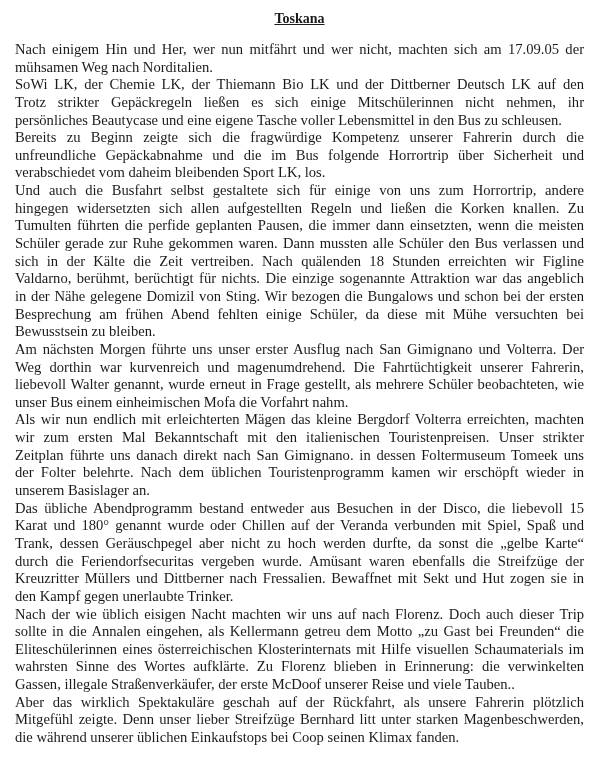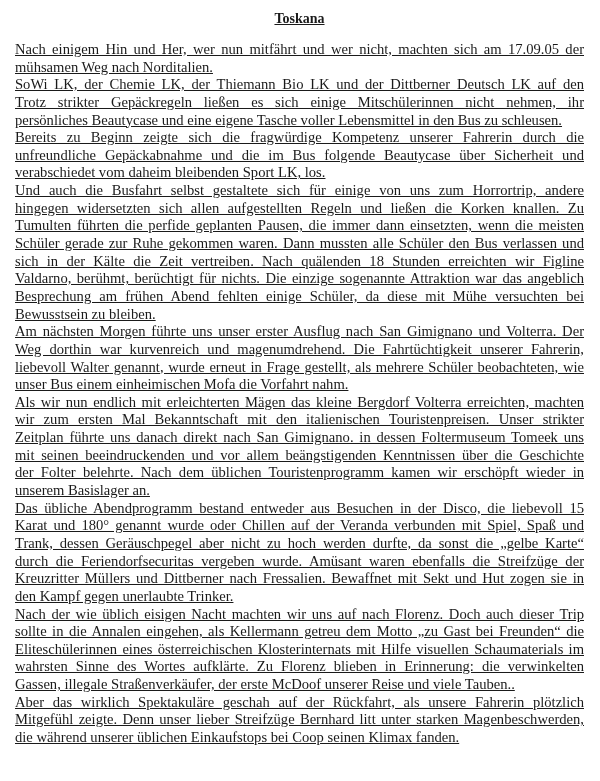--- a/index.html
+++ b/index.html
@@ -1,19 +1,19 @@
 <!DOCTYPE html>
 <html><head>
 <meta charset="utf-8">
 <style>
   html, body { margin:0; padding:0; background:#ffffff; }
   body { width:600px; height:781px; overflow:hidden; position:relative; }
   .page { position:absolute; left:15px; top:0; width:569px; color:#1a1a1a; font-family:"Liberation Serif","DejaVu Serif",serif; }
   .title { text-align:center; font-weight:bold; font-size:14px; text-decoration:underline; margin-top:9px; height:26px; line-height:20px; }
-  .para { font-size:14.6px; line-height:17.65px; text-align:justify; margin:0;text-decoration:underline; }
+  .para { font-size:14.6px; line-height:17.65px; text-align:justify; margin:0; }
   .line { display:block; text-align:justify; text-align-last:justify; white-space:nowrap; height:17.65px; }
   .line.last { text-align-last:left; }
   .body { margin-top:6px; }
 </style>
 </head>
 <body>
 
 <div class="page">
   <div class="title">Toskana</div>
   <div class="body" id="doc-body">
@@ -21,44 +21,44 @@
         <span class="line">Nach einigem Hin und Her, wer nun mitfährt und wer nicht, machten sich am 17.09.05 der</span>
         <span class="line last">mühsamen Weg nach Norditalien.</span>
         <span class="line">SoWi LK, der Chemie LK, der Thiemann Bio LK und der Dittberner Deutsch LK auf den</span>
       </div>
       <div class="para">
         <span class="line">Trotz strikter Gepäckregeln ließen es sich einige Mitschülerinnen nicht nehmen, ihr</span>
         <span class="line last">persönliches Beautycase und eine eigene Tasche voller Lebensmittel  in den Bus zu schleusen.</span>
       </div>
       <div class="para">
         <span class="line">Bereits zu Beginn zeigte sich die fragwürdige Kompetenz unserer Fahrerin durch die</span>
-        <span class="line">unfreundliche Gepäckabnahme und die im Bus folgende Beautycase über Sicherheit und</span>
+        <span class="line">unfreundliche Gepäckabnahme und die im Bus folgende Horrortrip über Sicherheit und</span>
         <span class="line last">verabschiedet vom daheim bleibenden Sport LK, los.</span>
       </div>
       <div class="para">
         <span class="line">Und auch die Busfahrt selbst gestaltete sich für einige von uns zum Horrortrip, andere</span>
         <span class="line">hingegen widersetzten sich allen aufgestellten Regeln und ließen die Korken knallen. Zu</span>
         <span class="line">Tumulten führten die perfide geplanten Pausen, die immer dann einsetzten, wenn die meisten</span>
         <span class="line">Schüler gerade zur Ruhe gekommen waren. Dann mussten alle Schüler den Bus verlassen und</span>
         <span class="line">sich in der Kälte die Zeit vertreiben. Nach quälenden 18 Stunden erreichten wir Figline</span>
         <span class="line">Valdarno, berühmt, berüchtigt für nichts. Die einzige sogenannte Attraktion war das angeblich</span>
+        <span class="line">in der Nähe gelegene Domizil von Sting. Wir bezogen die Bungalows und schon bei der ersten</span>
         <span class="line">Besprechung am frühen Abend fehlten einige Schüler, da diese mit Mühe versuchten bei</span>
         <span class="line last">Bewusstsein zu bleiben.</span>
       </div>
       <div class="para">
         <span class="line">Am nächsten Morgen führte uns unser erster Ausflug nach San Gimignano und Volterra. Der</span>
         <span class="line">Weg dorthin war kurvenreich und magenumdrehend. Die Fahrtüchtigkeit unserer Fahrerin,</span>
         <span class="line">liebevoll Walter genannt, wurde erneut in Frage gestellt, als mehrere Schüler beobachteten, wie</span>
         <span class="line last">unser Bus einem einheimischen Mofa die Vorfahrt nahm.</span>
       </div>
       <div class="para">
         <span class="line">Als wir nun endlich mit erleichterten Mägen das kleine Bergdorf Volterra erreichten, machten</span>
         <span class="line">wir zum ersten Mal Bekanntschaft mit den italienischen Touristenpreisen. Unser strikter</span>
         <span class="line">Zeitplan führte uns danach direkt nach San Gimignano. in dessen Foltermuseum Tomeek uns</span>
-        <span class="line">mit seinen beeindruckenden und vor allem beängstigenden Kenntnissen über die Geschichte</span>
         <span class="line">der Folter belehrte. Nach dem üblichen Touristenprogramm kamen wir erschöpft wieder in</span>
         <span class="line last">unserem Basislager an.</span>
       </div>
       <div class="para">
         <span class="line">Das übliche Abendprogramm bestand entweder aus Besuchen in der Disco, die liebevoll 15</span>
         <span class="line">Karat und 180° genannt wurde oder Chillen auf der Veranda verbunden mit Spiel, Spaß und</span>
         <span class="line">Trank, dessen Geräuschpegel aber nicht zu hoch werden durfte, da sonst die „gelbe Karte“</span>
         <span class="line">durch die Feriendorfsecuritas vergeben wurde. Amüsant waren ebenfalls die Streifzüge der</span>
         <span class="line">Kreuzritter Müllers und Dittberner nach Fressalien. Bewaffnet mit Sekt und Hut zogen sie in</span>
         <span class="line last">den Kampf gegen unerlaubte Trinker.</span>

